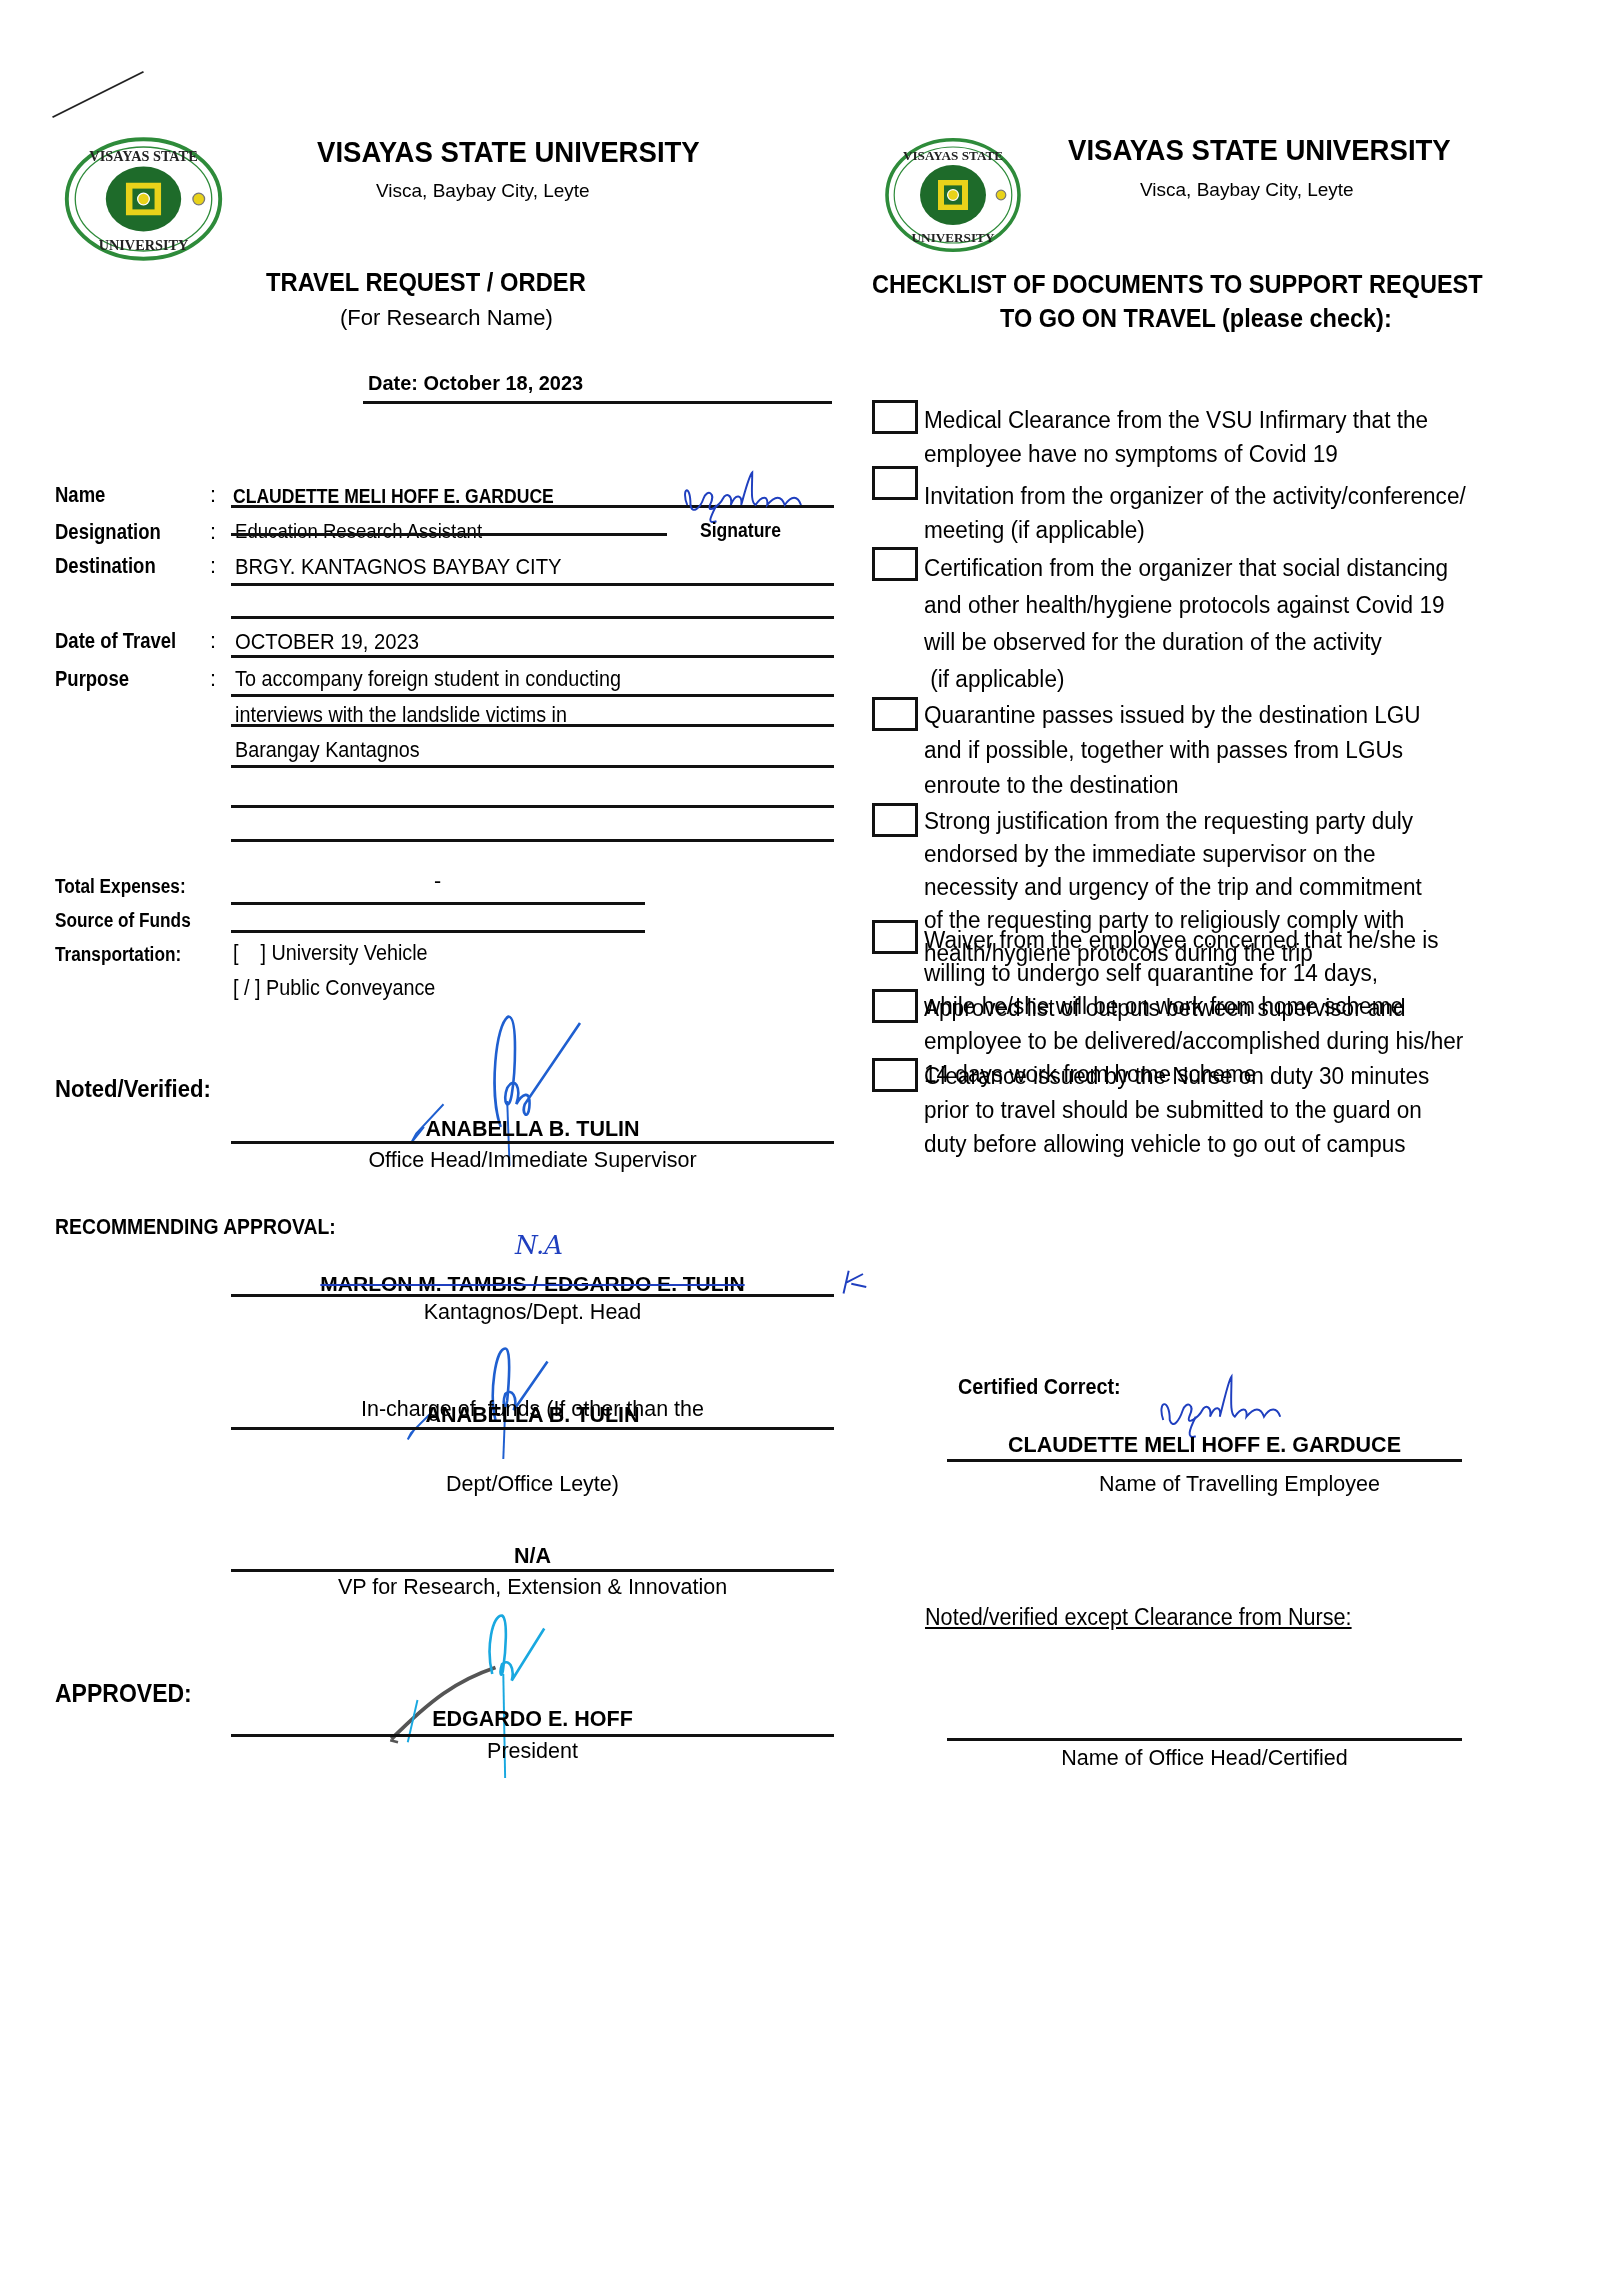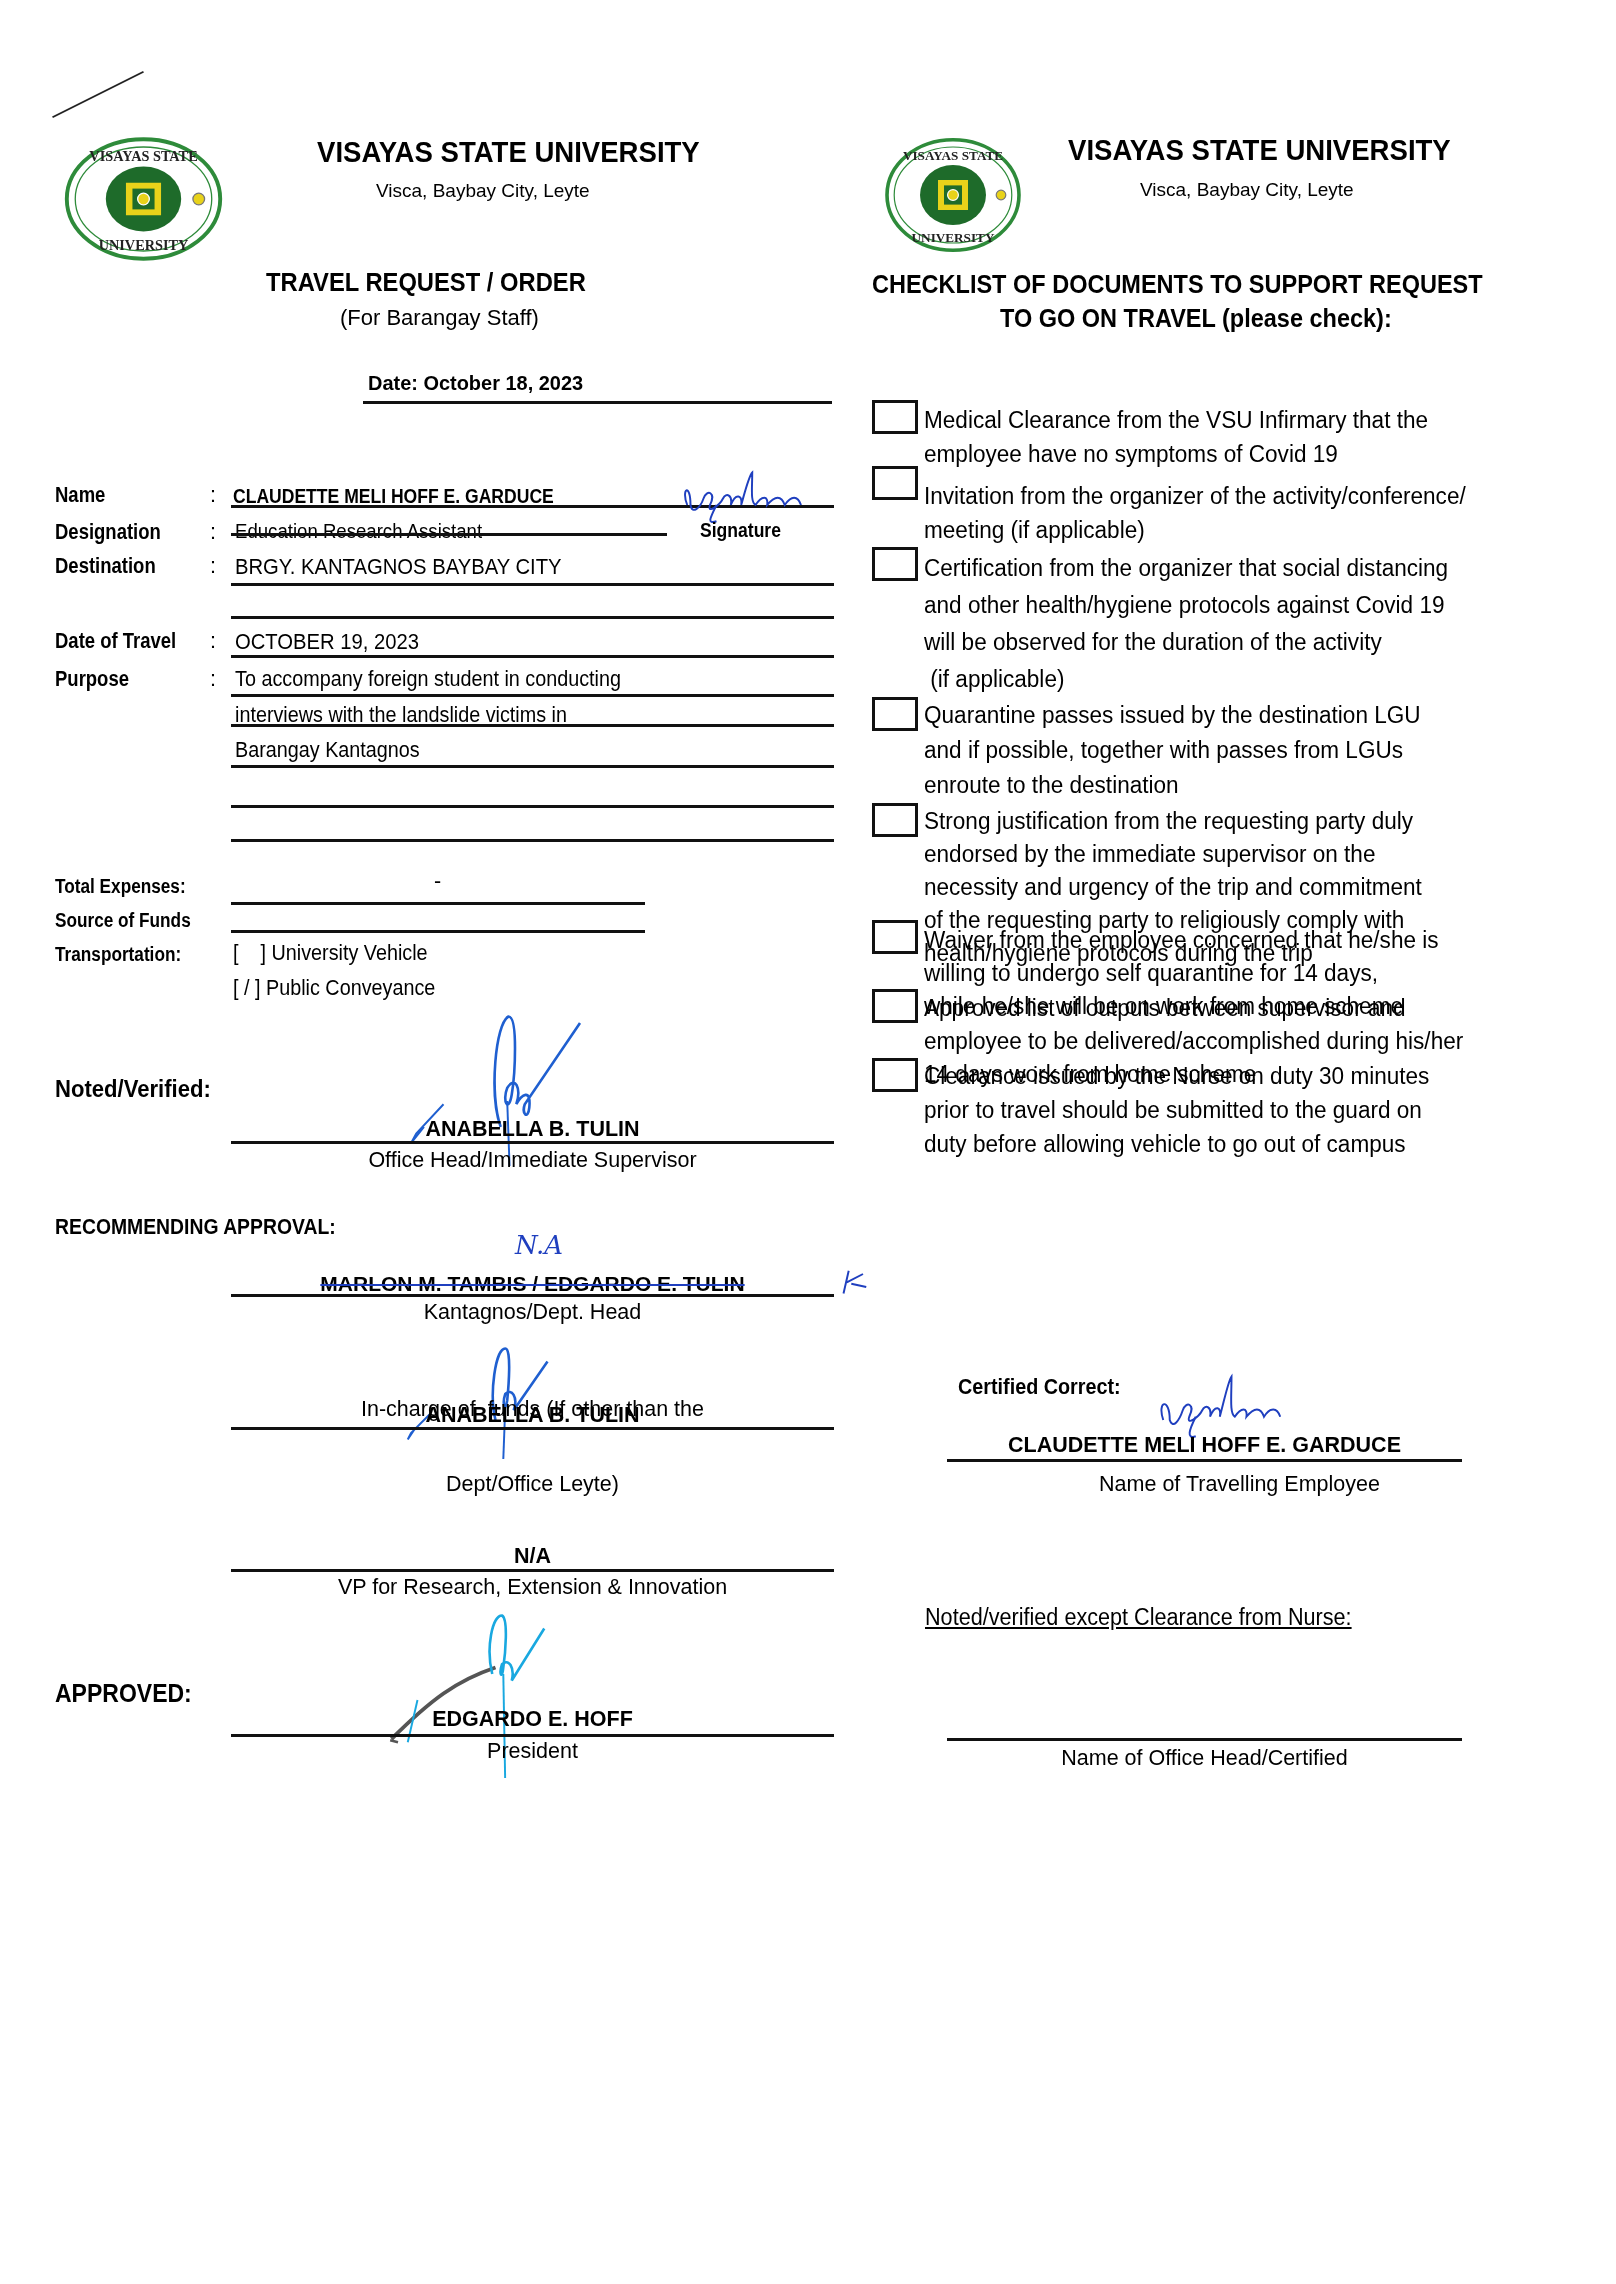--- a/index.html
+++ b/index.html
@@ -36,21 +36,21 @@
   <rect x="108" y="84" width="34" height="32" fill="#1e6b2a"></rect>
   <circle cx="125" cy="100" r="9" fill="#e8d21a" stroke="#fff" stroke-width="2"></circle>
   <circle cx="210" cy="100" r="9" fill="#e8d21a" stroke="#777" stroke-width="2"></circle>
   <text x="125" y="42" text-anchor="middle" font-size="22" font-weight="bold" font-family="Liberation Serif, serif" fill="#222">VISAYAS STATE</text>
   <text x="125" y="178" text-anchor="middle" font-size="22" font-weight="bold" font-family="Liberation Serif, serif" fill="#222">UNIVERSITY</text>
 </svg>
 <div class="abs uni" style="left:317px;top:136px">VISAYAS STATE UNIVERSITY</div>
 <div class="abs addr" style="left:376px;top:180px">Visca, Baybay City, Leyte</div>
 
 <div class="abs b t36" style="left:266px;top:268px;transform:scaleX(0.95);transform-origin:left">TRAVEL REQUEST / ORDER</div>
-<div class="abs t32" style="left:340px;top:305px">(For Barangay Staff)</div>
+<div class="abs t32" style="left:340px;top:305px">(For Research Name)</div>
 
 <div class="abs b t30" style="left:368px;top:371px;transform:scaleX(0.95);transform-origin:left">Date: October 18, 2023</div>
 <div class="line" style="left:363px;top:401px;width:469px"></div>
 
 <div class="abs lbl" style="left:55px;top:483px">Name</div>
 <div class="abs fld" style="left:210px;top:483px">:</div>
 <div class="abs b fld" style="left:233px;top:485px;font-size:19.5px;transform:scaleX(0.9);transform-origin:left">CLAUDETTE MELI HOFF E. GARDUCE</div>
 <div class="line" style="left:231px;top:505px;width:603px"></div>
 <svg class="sig" style="left:671px;top:469px" width="156" height="59" viewBox="0 0 240 90">
   <path d="M25 55 C15 30 30 20 30 55 C32 70 45 60 50 45 C55 30 70 35 60 55 C55 70 75 55 80 45 C85 35 95 40 92 55 C100 35 110 40 108 55 C115 30 120 10 125 5 C125 30 122 50 130 55 C140 40 150 40 148 55 C160 40 170 40 175 55 C185 40 195 40 200 55" fill="none" stroke="#1f3fbf" stroke-width="3"></path>

